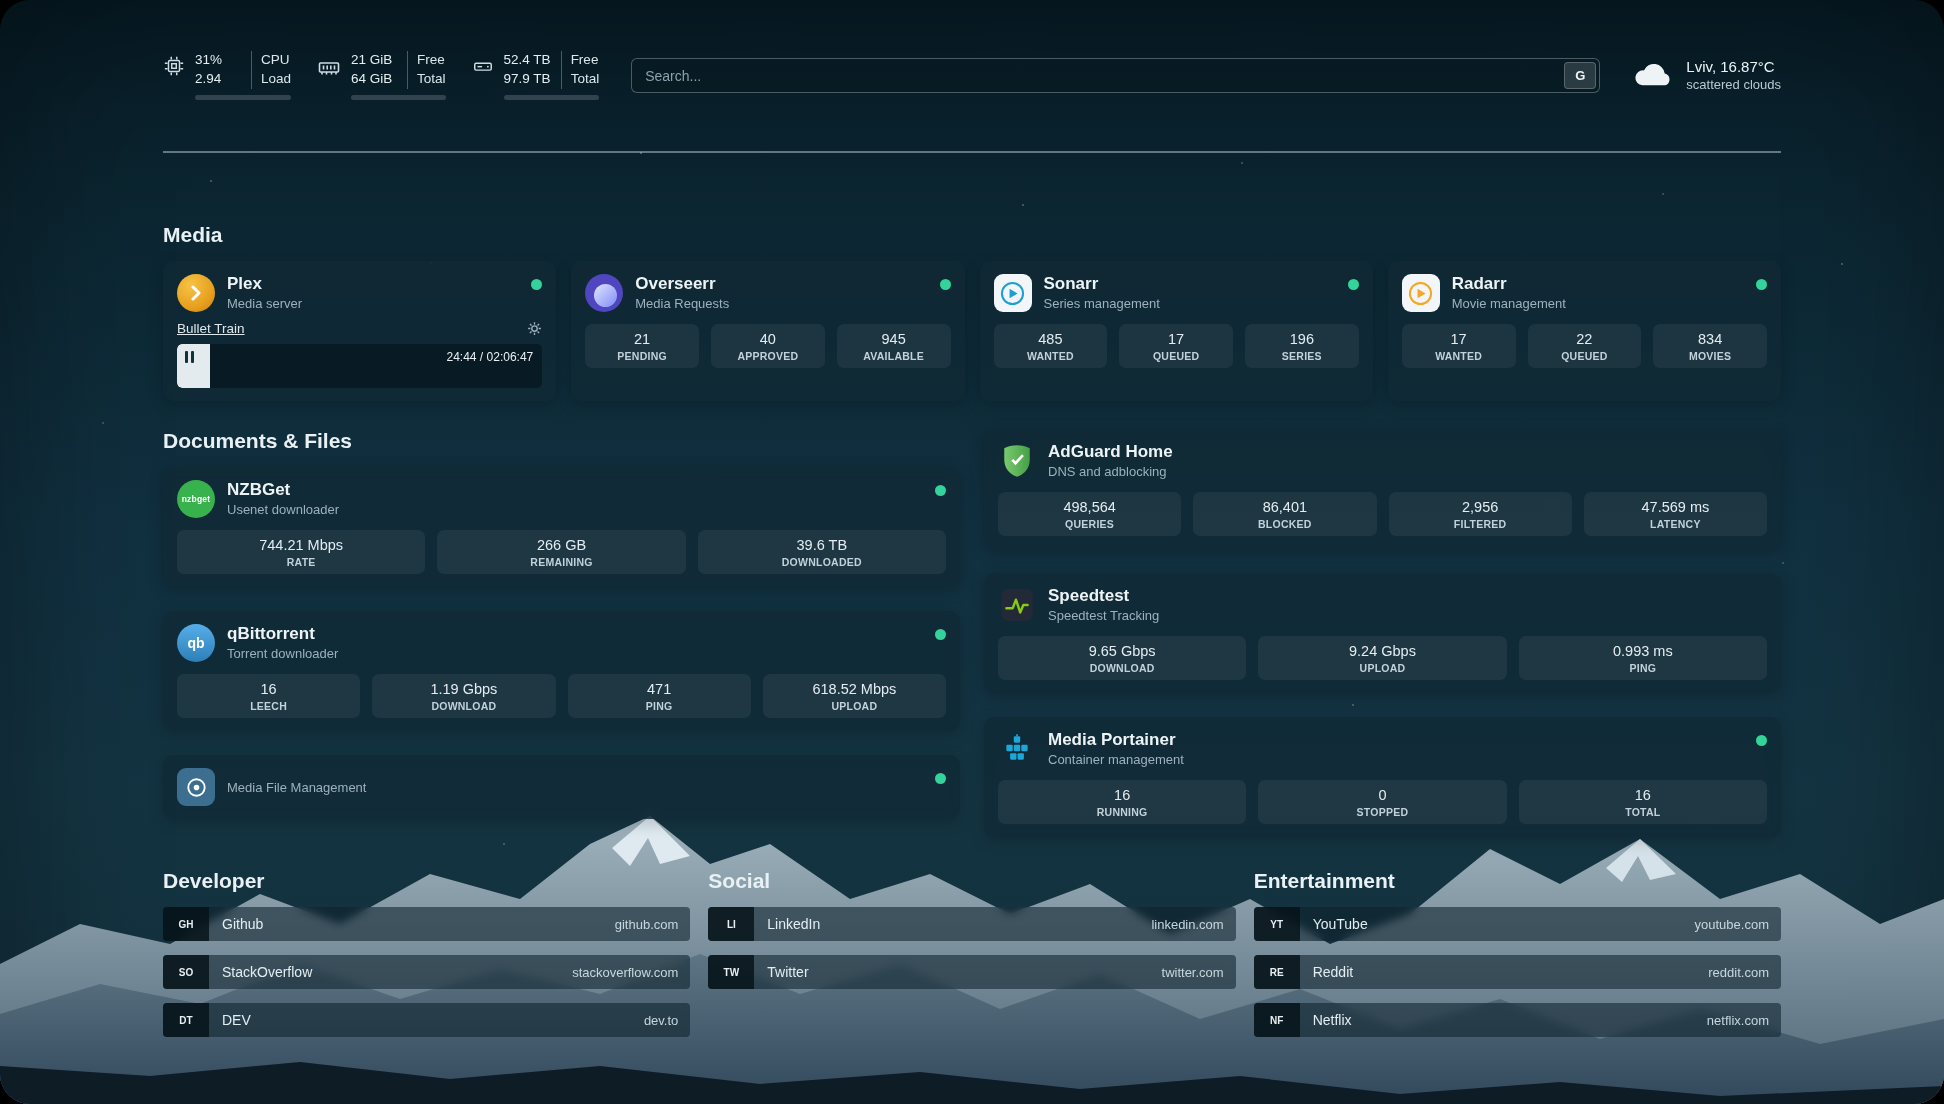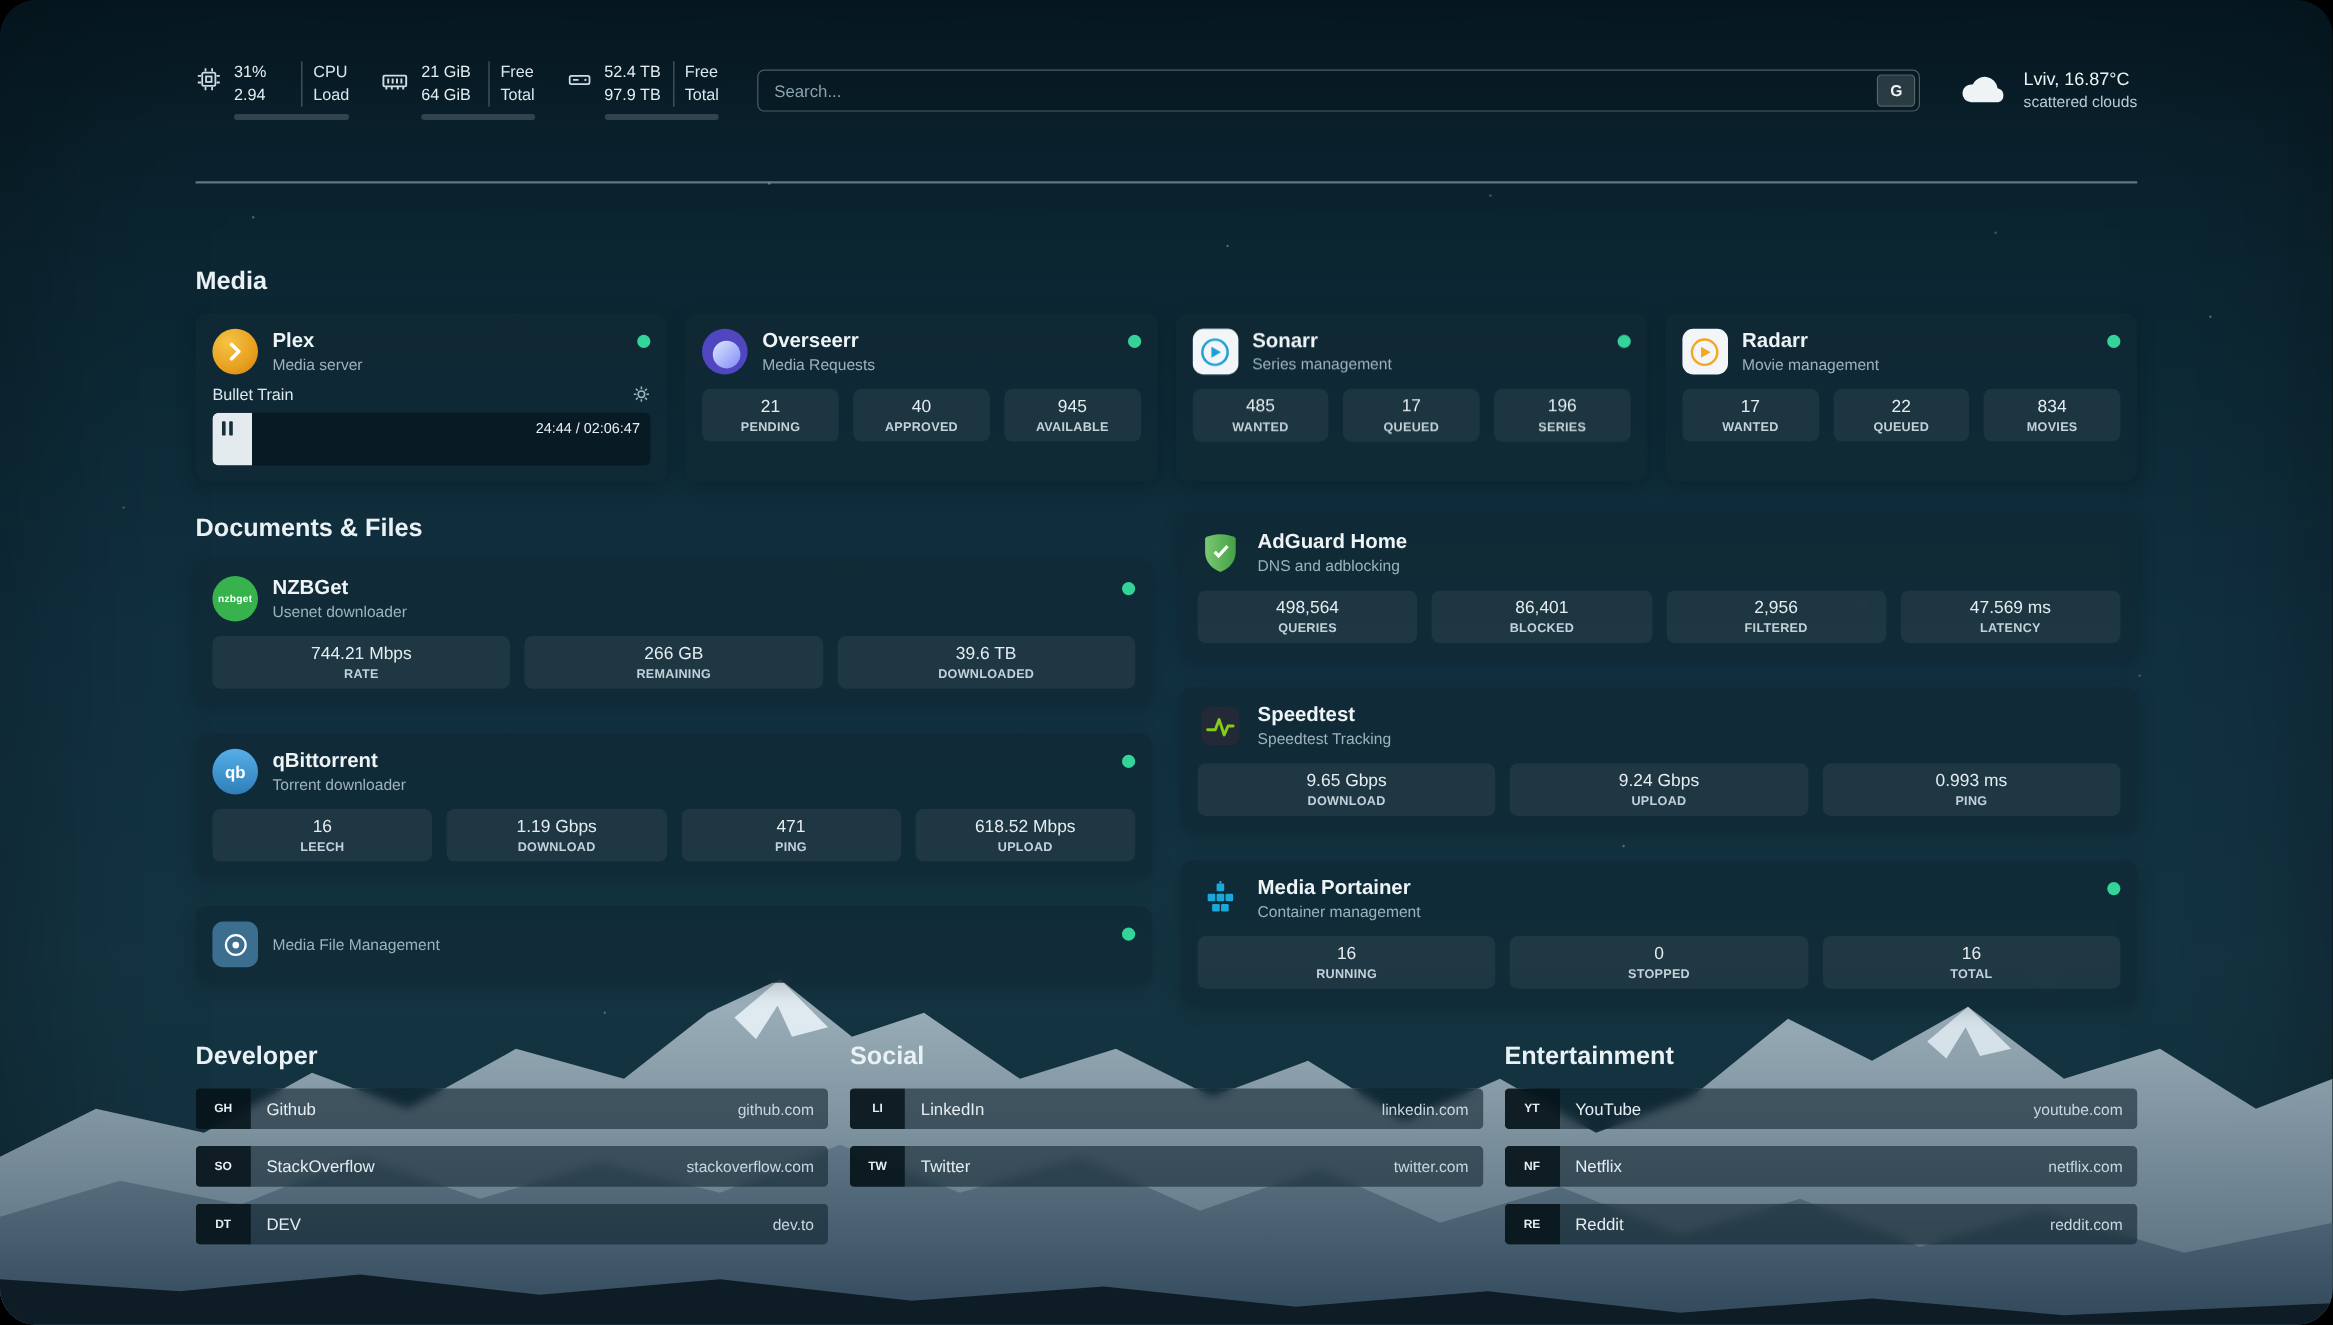--- a/index.html
+++ b/index.html
@@ -92,21 +92,21 @@
   .icon-white{ background:#f3f6f8; }
   .icon-nzbget{ border-radius:50%; background:#37b24d; }
   .nzbget-word{ color:#fff; font-size:8.5px; font-weight:700; letter-spacing:.2px; }
   .icon-qb{ border-radius:50%; background:linear-gradient(180deg,#56aee8,#2e7fb8); }
   .qb-word{ color:#fff; font-size:14px; font-weight:700; }
   .icon-filebrowser{ background:#3c6e8f; }
   .icon-transparent{ background:transparent; }
 
   
   .np-row{ display:flex; align-items:center; margin-top:9px; }
-  .np-title{ font-size:13.5px; color:#dfe9ed; flex:1; }
+  .np-title{ font-size:13.5px; color:#dfe9ed; flex:1;text-decoration:underline; }
   .gear{ color:#9db2bc; cursor:pointer; display:flex; }
   .player{ position:relative; height:44px; background:rgba(8,23,31,.78); border-radius:5px; margin-top:8px; overflow:hidden; }
   .player-fill{ position:absolute; left:0; top:0; bottom:0; background:#e3ebee; border-radius:5px 0 0 5px; }
   .player-pause{ position:absolute; left:8px; top:7px; display:flex; gap:3px; cursor:pointer; z-index:2; }
   .player-pause span{ width:3px; height:12px; background:#15303d; border-radius:1px; }
   .player-time{ position:absolute; right:9px; top:6px; font-size:12px; color:#eaf1f4; z-index:2; }
 
   
   .columns{ display:grid; grid-template-columns:1fr 1fr; gap:24px; margin-top:28px; }
   .col-title{ margin-bottom:14px; }
@@ -572,26 +572,26 @@
       </div>
 
       <div>
         <h2 class="section-title bm-title">Entertainment</h2>
         <div class="bm-row">
           <span class="bm-badge">YT</span>
           <span class="bm-name">YouTube</span>
           <span class="bm-url">youtube.com</span>
         </div>
         <div class="bm-row">
+          <span class="bm-badge">RE</span>
+          <span class="bm-name">Reddit</span>
+          <span class="bm-url">reddit.com</span>
+        </div>
+        <div class="bm-row">
           <span class="bm-badge">NF</span>
           <span class="bm-name">Netflix</span>
           <span class="bm-url">netflix.com</span>
         </div>
-        <div class="bm-row">
-          <span class="bm-badge">RE</span>
-          <span class="bm-name">Reddit</span>
-          <span class="bm-url">reddit.com</span>
-        </div>
       </div>
 
     </div>
   </div>
 </div>
 
 </body></html>

